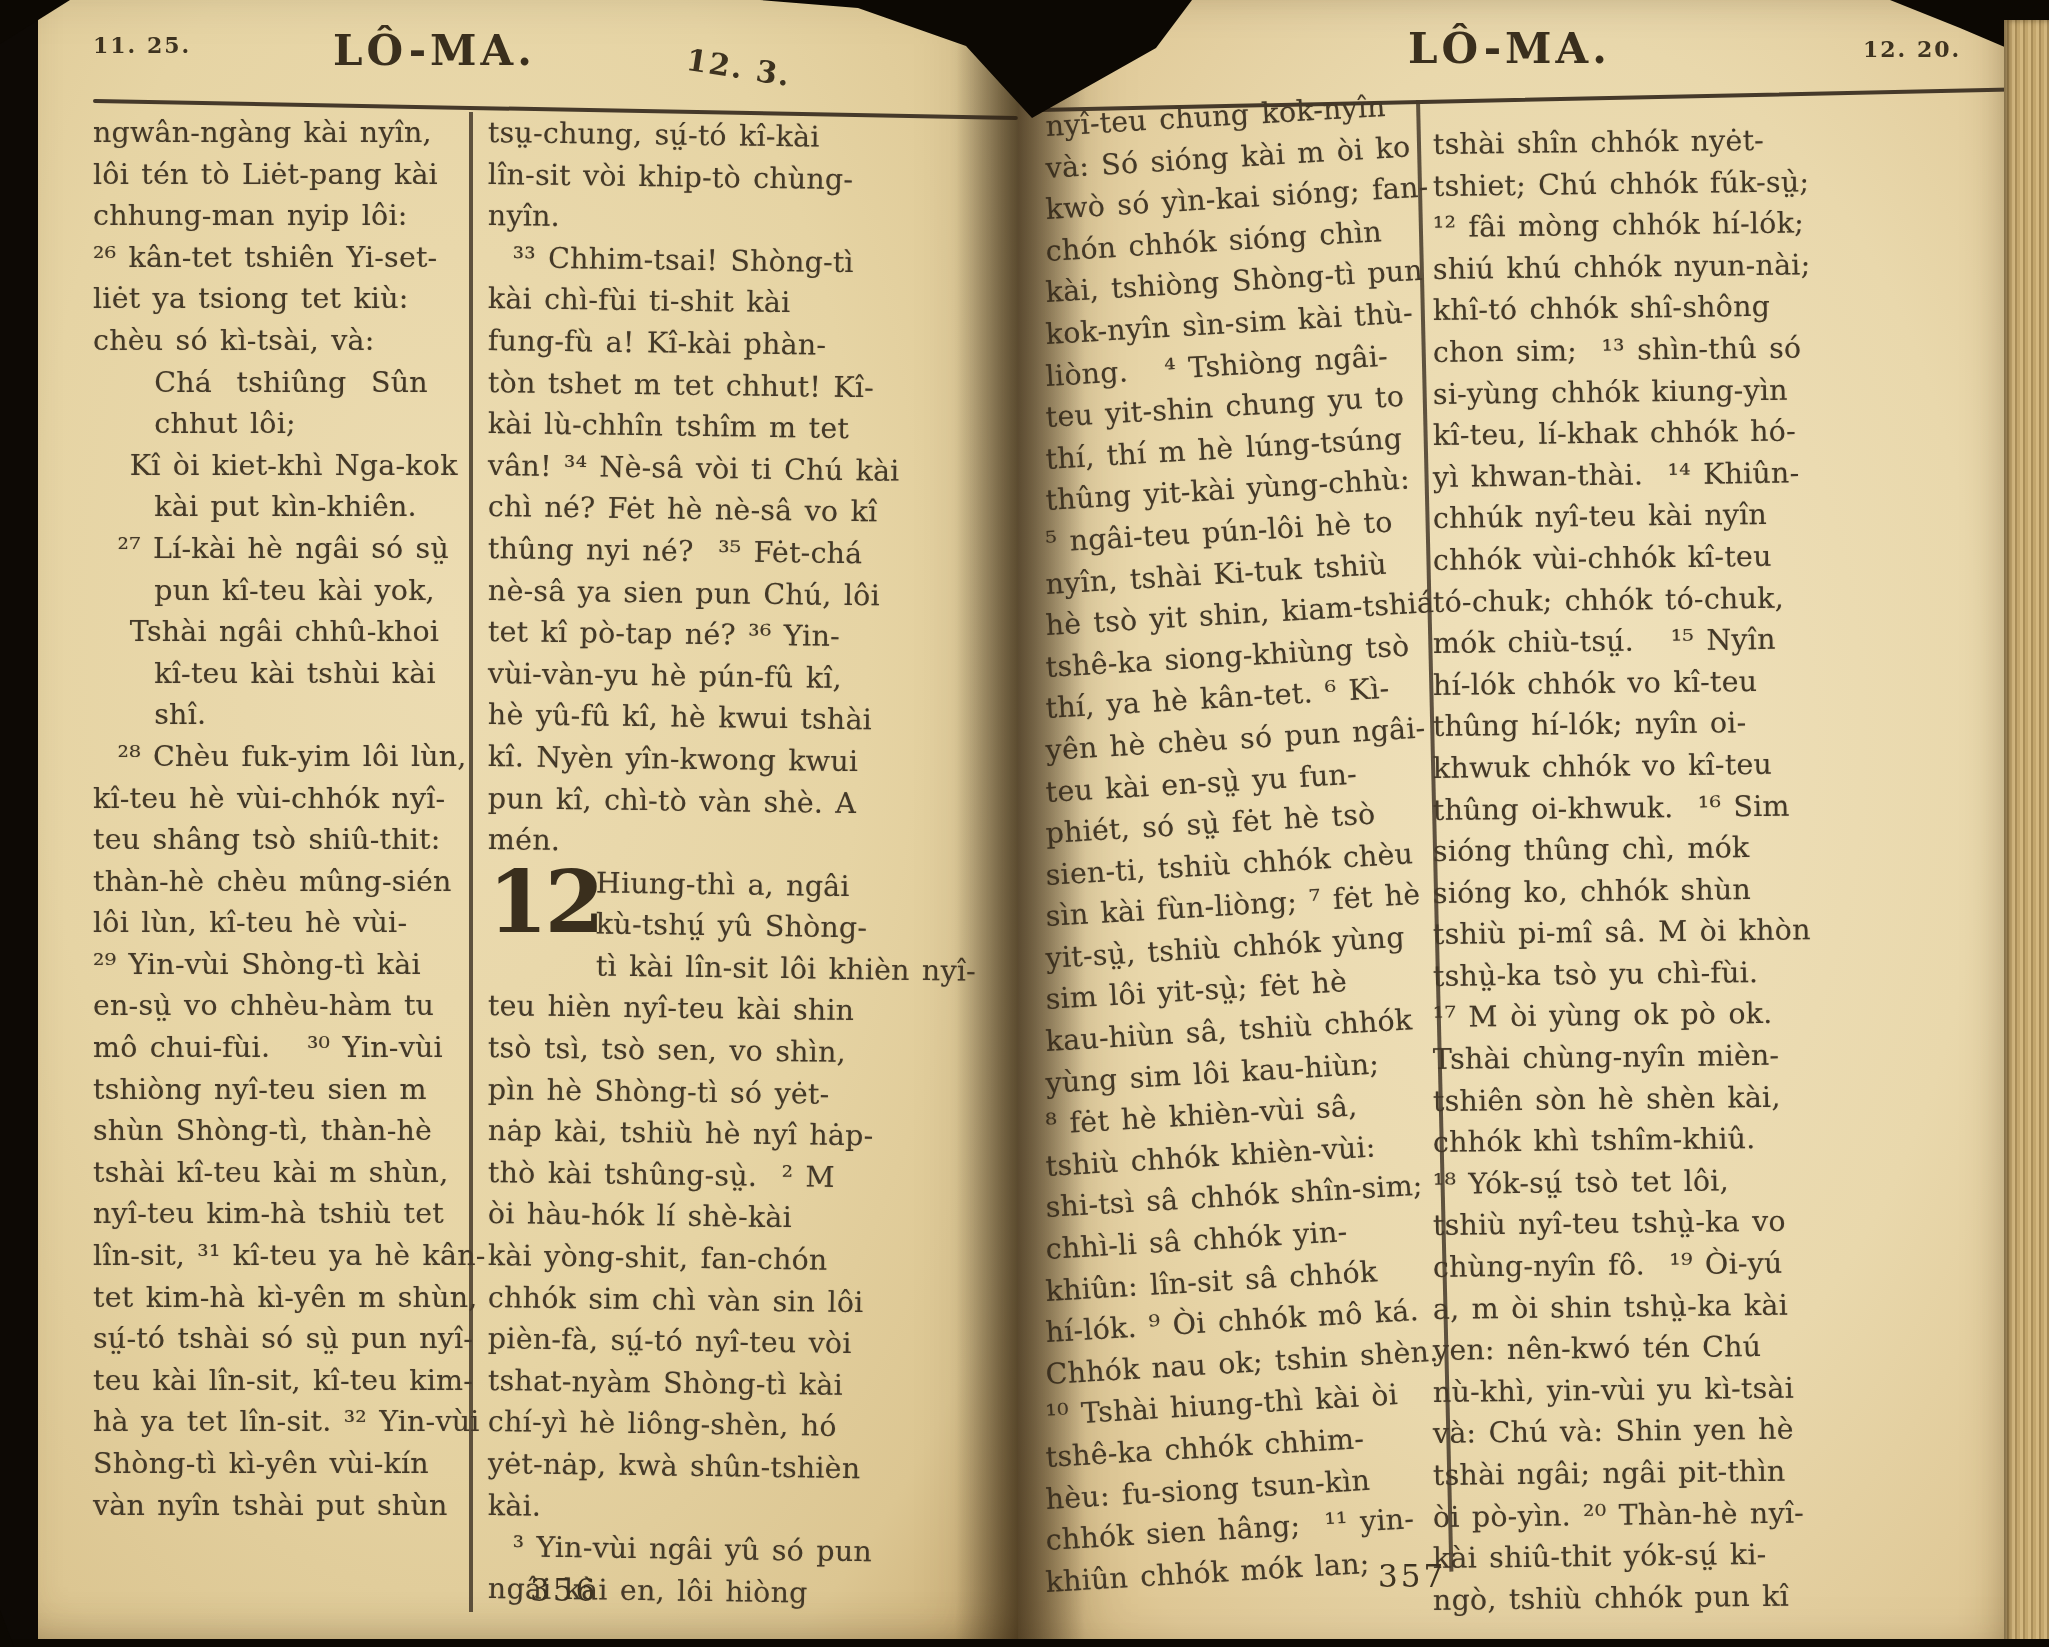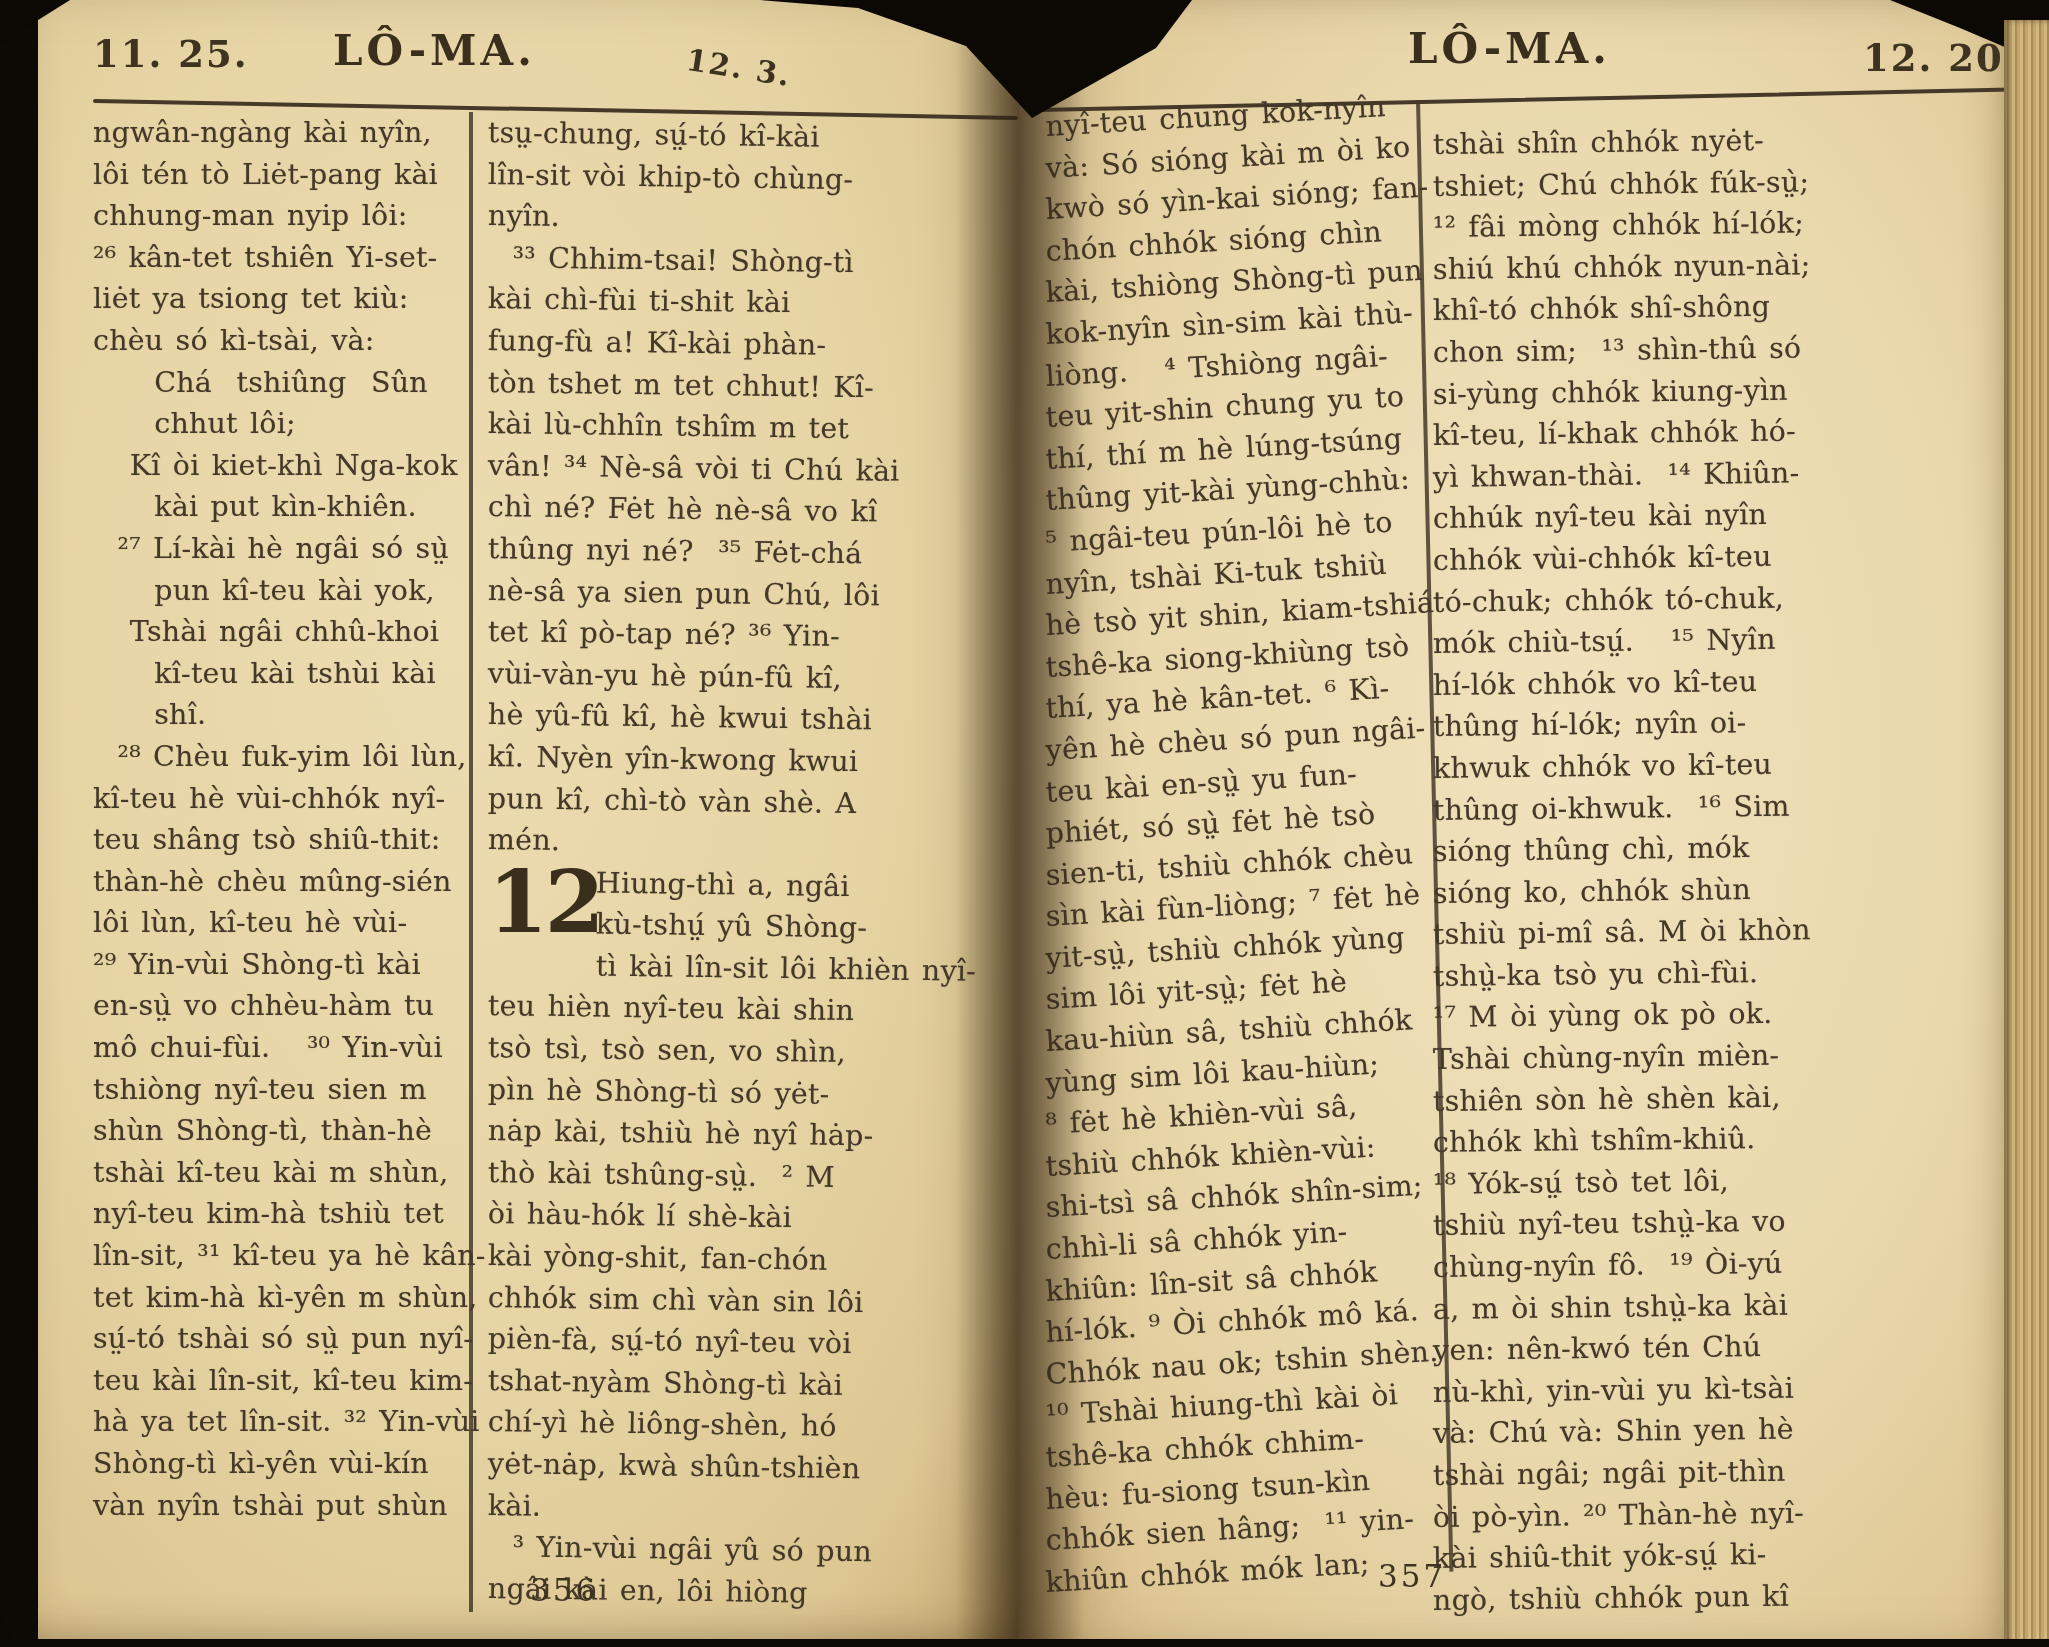--- a/index.html
+++ b/index.html
@@ -5,21 +5,21 @@
   html,body{margin:0;padding:0;background:#0d0905;}
   #stage{position:relative;width:2049px;height:1647px;overflow:hidden;
          font-family:"DejaVu Serif", serif;color:var(--ink,#443928);}
   .page{position:absolute;top:0;}
   #left-page{left:38px;width:980px;height:1647px;
     background:radial-gradient(ellipse at 42% 38%, var(--paper_light,#ecdcb2) 0%, var(--paper,#e6d4a4) 52%, #dcc692 82%, #c8ab73 100%);
     box-shadow:inset -60px 0 70px -40px rgba(50,32,10,.55), inset 0 -30px 50px -30px rgba(80,58,25,.45);}
   #right-page{left:1018px;width:990px;height:1647px;
     background:radial-gradient(ellipse at 55% 45%, #f0e2bd 0%, #e9d8ac 55%, #dfc896 85%, #cfb37c 100%);
     box-shadow:inset 70px 0 80px -45px rgba(50,32,10,.6), inset -25px 0 40px -25px rgba(90,65,30,.5);}
-  .hdr-ref{position:absolute;font-size:37px;font-weight:700;letter-spacing:2px;color:#3e3320;white-space:pre;}
+  .hdr-ref{position:absolute;font-size:22px;font-weight:700;letter-spacing:2px;color:#3e3320;white-space:pre;}
   .hdr-title{position:absolute;font-size:42px;font-weight:700;letter-spacing:4px;color:#3a2f1d;width:250px;}
   .hrule{position:absolute;height:4px;background:#45392а;background:#45392a;border-radius:3px;}
   .col{position:absolute;}
   .line{white-space:pre;font-size:28.5px;line-height:41.6px;height:41.6px;
         letter-spacing:.2px;word-spacing:3px;color:var(--ink,#443928);
         text-shadow:0 0 1px rgba(62,50,30,.35);}
   .c2 .line{transform:rotate(.8deg);transform-origin:0 50%;}
   .r1 .line{transform:rotate(-3.4deg);transform-origin:0 60%;}
   .r2 .line{transform:rotate(-.7deg);transform-origin:0 50%;}
   .vrule{position:absolute;width:3.5px;background:#45392a;opacity:.85;}

